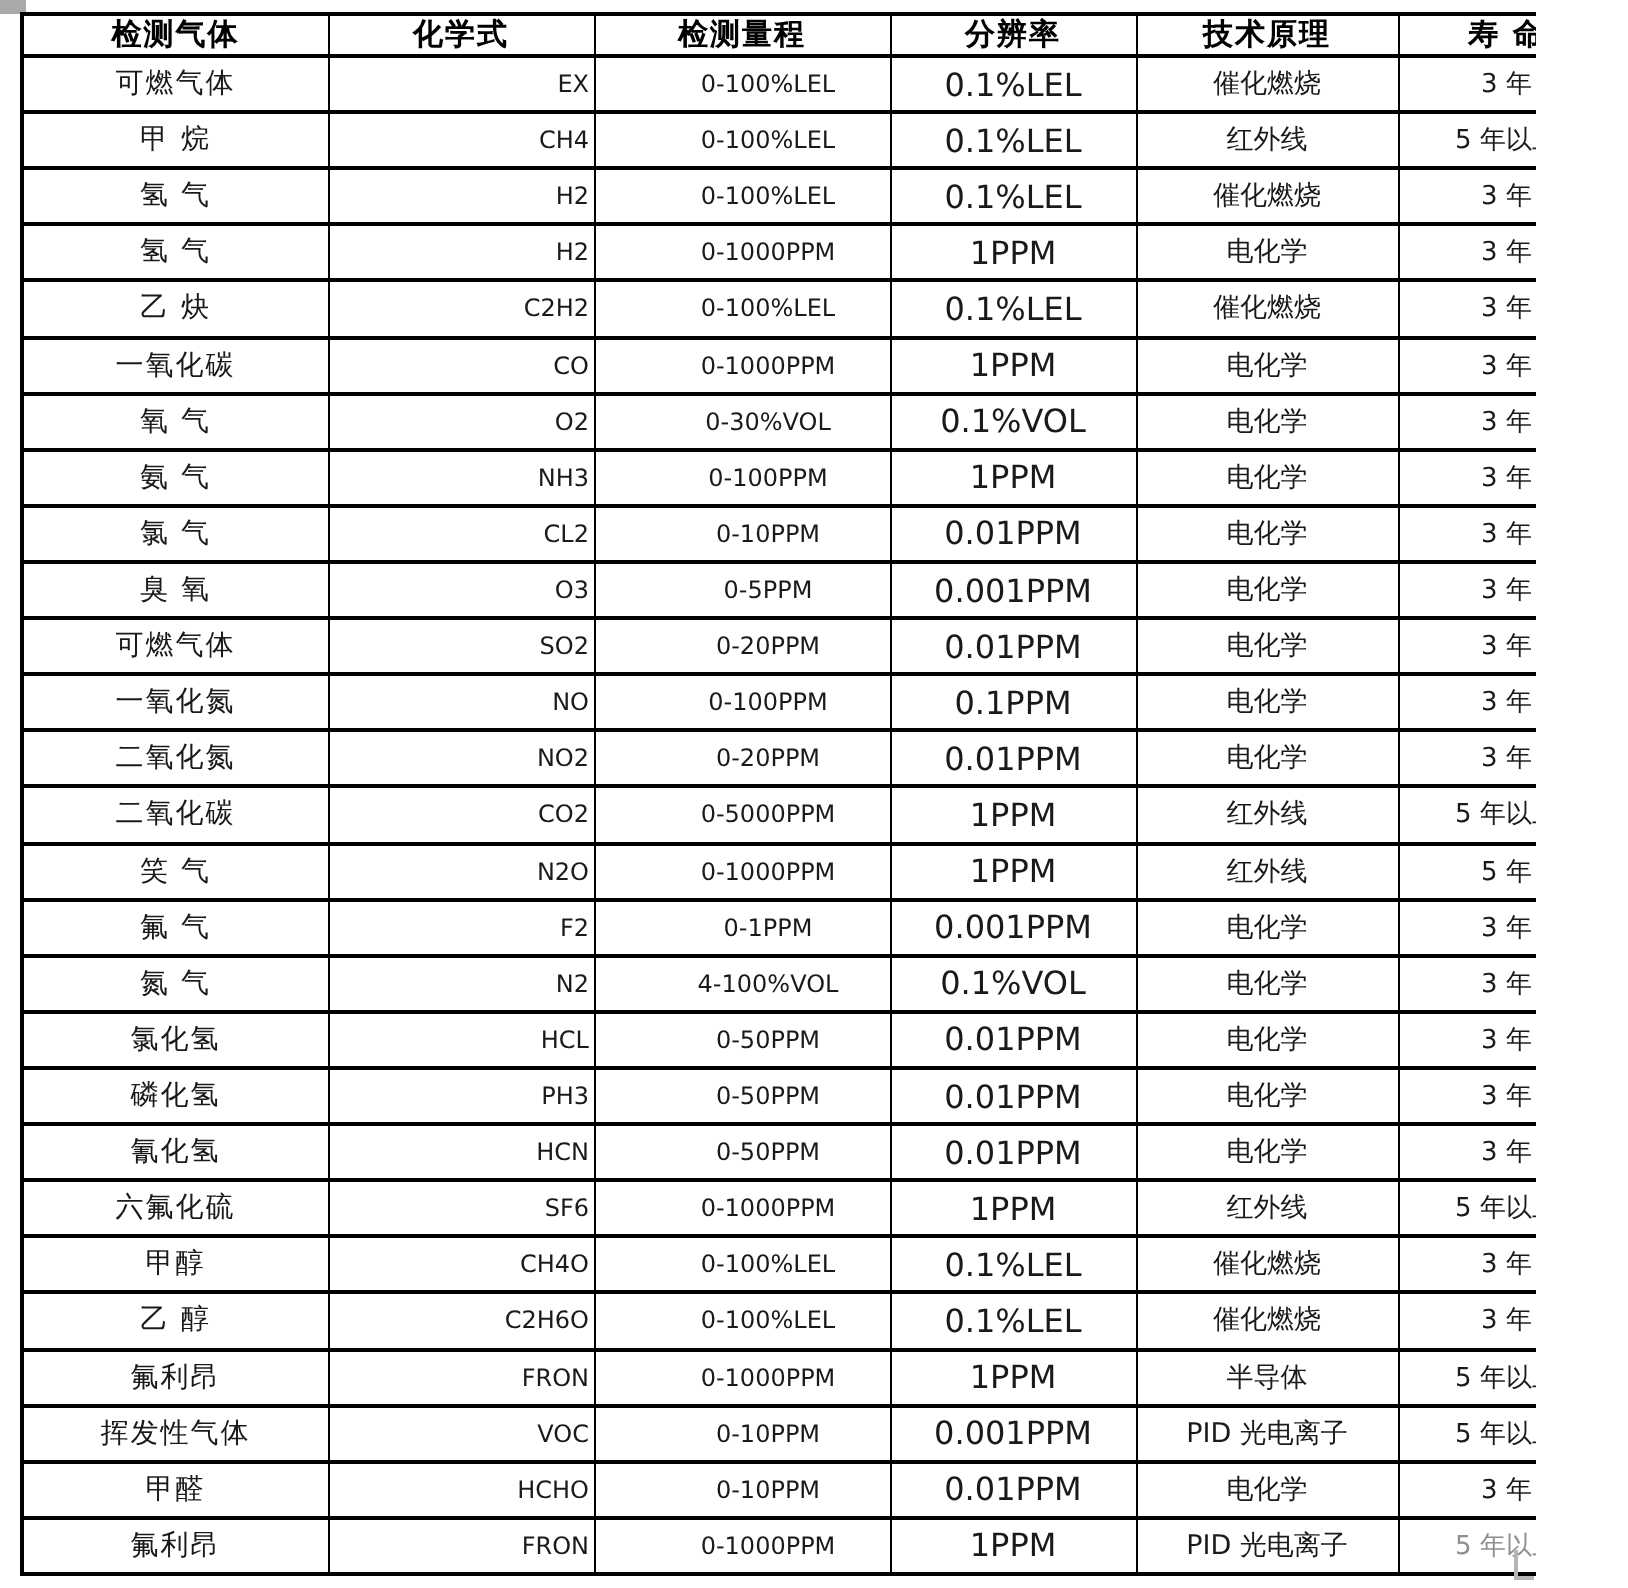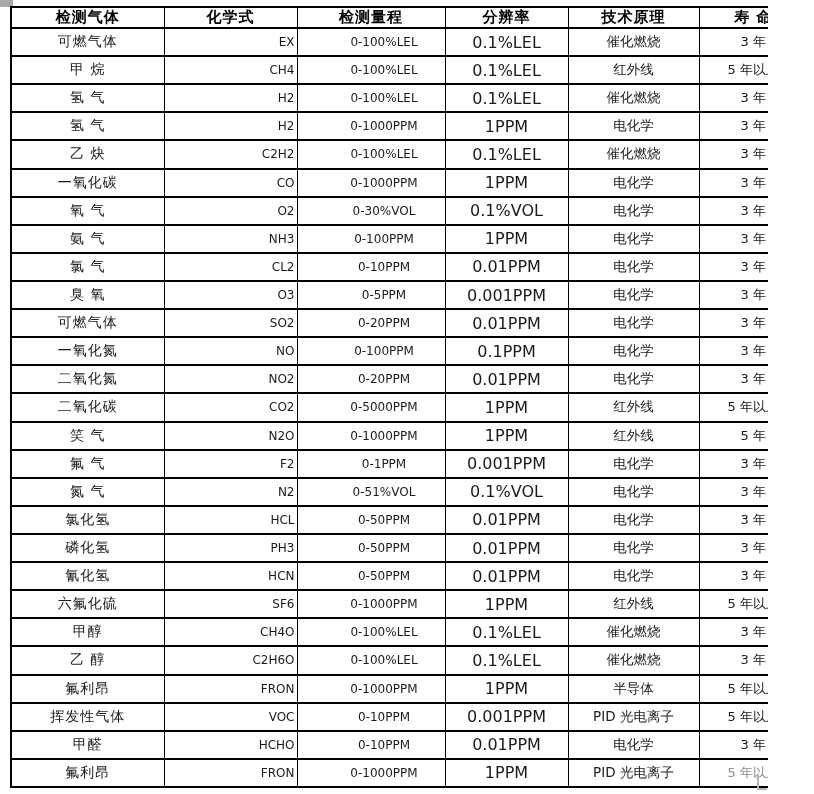--- a/index.html
+++ b/index.html
@@ -219,21 +219,21 @@
           <td>氟 气</td>
           <td>F2</td>
           <td>0-1PPM</td>
           <td>0.001PPM</td>
           <td>电化学</td>
           <td>3 年</td>
         </tr>
         <tr>
           <td>氮 气</td>
           <td>N2</td>
-          <td>0-51%VOL</td>
+          <td>4-100%VOL</td>
           <td>0.1%VOL</td>
           <td>电化学</td>
           <td>3 年</td>
         </tr>
         <tr>
           <td>氯化氢</td>
           <td>HCL</td>
           <td>0-50PPM</td>
           <td>0.01PPM</td>
           <td>电化学</td>

